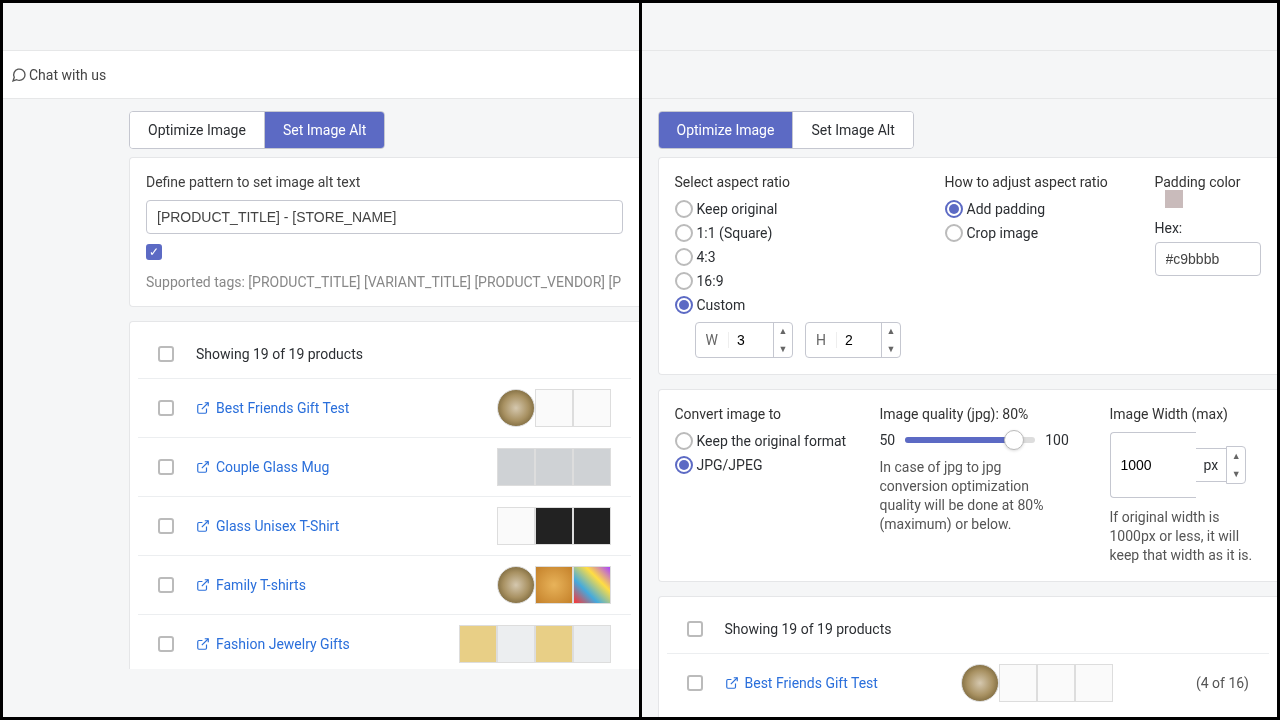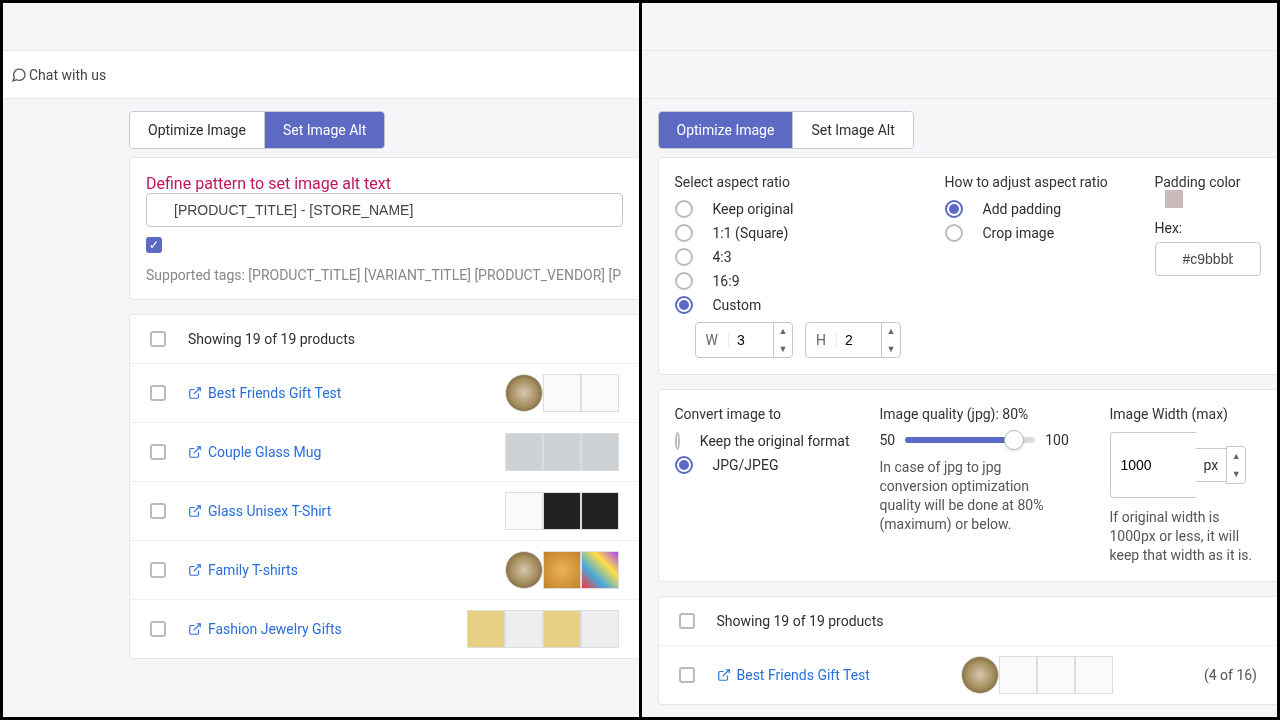--- a/index.html
+++ b/index.html
@@ -59,36 +59,36 @@
     color: #fff;
   }
   .card {
     background: #fff;
     border: 1px solid #e5e6e8;
     border-radius: 4px;
     margin: 0 0 14px 126px;
     padding: 16px;
   }
   .pane-right .card { margin-left: 16px; margin-right: 0; border-right: none; border-top-right-radius: 0; border-bottom-right-radius: 0; }
-  .label { font-size: 16px; color: #be185d; }
+  .label { font-size: 14px; color: #404040; margin-bottom: 10px; }
   .input-text {
     width: 100%;
     border: 1px solid #c5c7d0;
     border-radius: 4px;
-    padding: 8px 27px;
+    padding: 8px 10px;
     font-size: 14px;
     color: #444;
     margin-bottom: 10px;
   }
   .check-row { display: flex; align-items: center; gap: 8px; }
   .checkbox { width: 16px; height: 16px; border: 2px solid #bbb; border-radius: 3px; display: inline-flex; align-items:center; justify-content:center;}
   .checkbox.checked { border-color: #5c6ac4; background:#5c6ac4; }
   .checkbox.checked::after { content:"✓"; color:#fff; font-size:12px; line-height:12px; }
   .tags-line { color: #888; font-size: 14px; margin-top: 14px; white-space: nowrap; overflow: hidden; }
-  .list-card { padding: 0; }
+  .list-card { padding: 8px; }
   .list-head { padding: 16px 20px; display:flex; align-items:center; gap: 22px; border-bottom: 1px solid #eceef0;}
   .list-row { padding: 10px 20px; display:flex; align-items:center; gap: 22px; border-bottom: 1px solid #eceef0;}
   .product-link { display: inline-flex; align-items: center; gap: 6px; color:#2a6fdb; cursor: pointer;}
   .product-link svg { flex: 0 0 auto; }
   .thumbs { margin-left: auto; display:flex; gap: 0; }
   .thumb {
     width: 38px; height: 38px; border:1px solid #ddd; background:#eee;
     display:inline-flex; align-items:center; justify-content:center; font-size:10px;
   }
   .thumb.swirl { background: radial-gradient(circle, #d5c8af,#a89162,#5b4a21); border-radius:50%; }
@@ -97,21 +97,21 @@
   .thumb.black { background:#222; }
   .thumb.cookie { background: radial-gradient(circle,#e8b35a,#c48029);}
   .thumb.multi { background: linear-gradient(45deg,#f33,#4ad,#fd4,#a4f); }
   .thumb.gold { background:#e8cf86; }
   .thumb.silver { background:#eceef0; }
 
   
   .row { display:flex; gap: 30px; }
   .col { flex: 0 0 auto; }
   .section-title { font-size:14px; color:#333; margin-bottom: 10px; }
-  .radio-row { display:flex; align-items:center; gap: 20px; margin: 6px 0; }
+  .radio-row { display:flex; align-items:center; gap: 4px; margin: 6px 0; }
   .radio { width: 18px; height:18px; border:2px solid #bbb; border-radius:50%; display:inline-flex; align-items:center; justify-content:center;}
   .radio.checked { border-color:#5c6ac4; }
   .radio.checked::after { content:""; width:10px; height:10px; background:#5c6ac4; border-radius:50%; }
   .swatch { width:18px; height:18px; background:#c9bbbb; display:inline-block; vertical-align:middle; margin-left:10px;}
   .numbox {
     display:inline-flex; align-items:center; border:1px solid #c5c7d0; border-radius:4px; height:36px;
   }
   .numbox .prefix { padding: 0 10px; color:#666; border-right:1px solid #eee; }
   .numbox input { border:none; width:44px; padding:0 8px; font-size:14px; outline:none;}
   .numbox .steppers { display:flex; flex-direction:column; border-left:1px solid #c5c7d0;}

